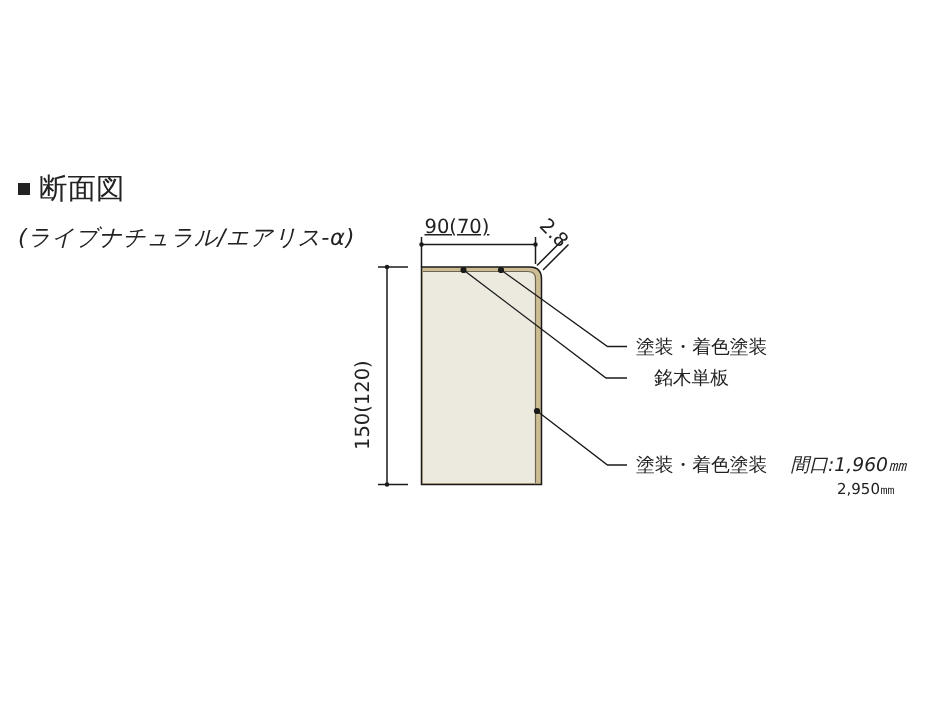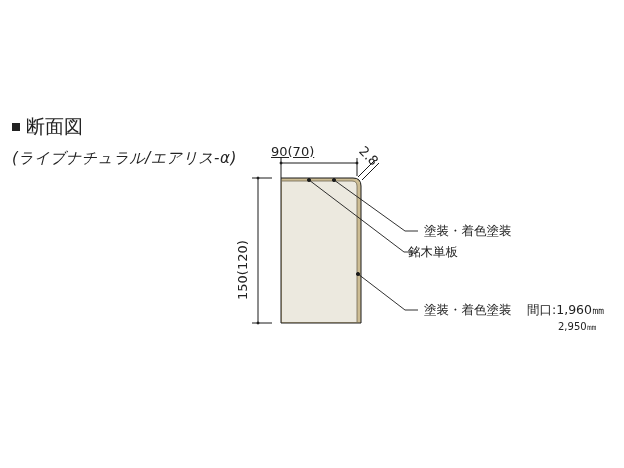--- a/index.html
+++ b/index.html
@@ -2,28 +2,28 @@
 <html><head>
 <meta charset="utf-8">
 <style>
   html, body { margin:0; padding:0; background:#ffffff; }
   body { width:624px; height:468px; position:relative; overflow:hidden;
          font-family:"DejaVu Sans", "Liberation Sans", sans-serif; color:#222; }
   .abs { position:absolute; }
   .title1 { left:12px; top:117px; font-size:19px; line-height:18px; white-space:nowrap; }
   .title1 .sq { display:inline-block; width:8px; height:8px; background:#222; margin-right:6px; vertical-align:2px; }
   .title2 { left:12px; top:149px; font-size:15px; line-height:18px; white-space:nowrap; letter-spacing:0.5px;font-style:italic; }
-  .dim-top { left:271px; top:145px; font-size:13px; line-height:14px; white-space:nowrap;text-decoration:underline; }
+  .dim-top { left:283px; top:145px; font-size:13px; line-height:14px; white-space:nowrap;text-decoration:underline; }
   .dim-thk { left:366px; top:144px; font-size:13px; line-height:14px; transform:rotate(45deg); transform-origin:left top; white-space:nowrap; }
   .dim-left { left:236px; top:300px; font-size:13px; line-height:14px; transform:rotate(-90deg); transform-origin:left top; white-space:nowrap; }
   .label { font-size:12.5px; line-height:14px; white-space:nowrap; }
   .l1 { left:424px; top:224px; }
-  .l2 { left:408px; top:245px; }
+  .l2 { left:436px; top:245px; }
   .l3 { left:424px; top:303px; }
-  .spec1 { left:527px; top:303px; font-size:12.5px; line-height:14px; white-space:nowrap; }
+  .spec1 { left:527px; top:303px; font-size:12.5px; line-height:14px; white-space:nowrap;font-style:italic; }
   .spec2 { left:558px; top:320px; font-size:10px; line-height:14px; white-space:nowrap; }
   svg { position:absolute; left:0; top:0; }
 </style>
 </head>
 <body>
 
 <div class="abs title1">
   <span class="sq"></span><span>断面図</span>
 </div>
 <div class="abs title2">(ライブナチュラル/エアリス-α)</div>

